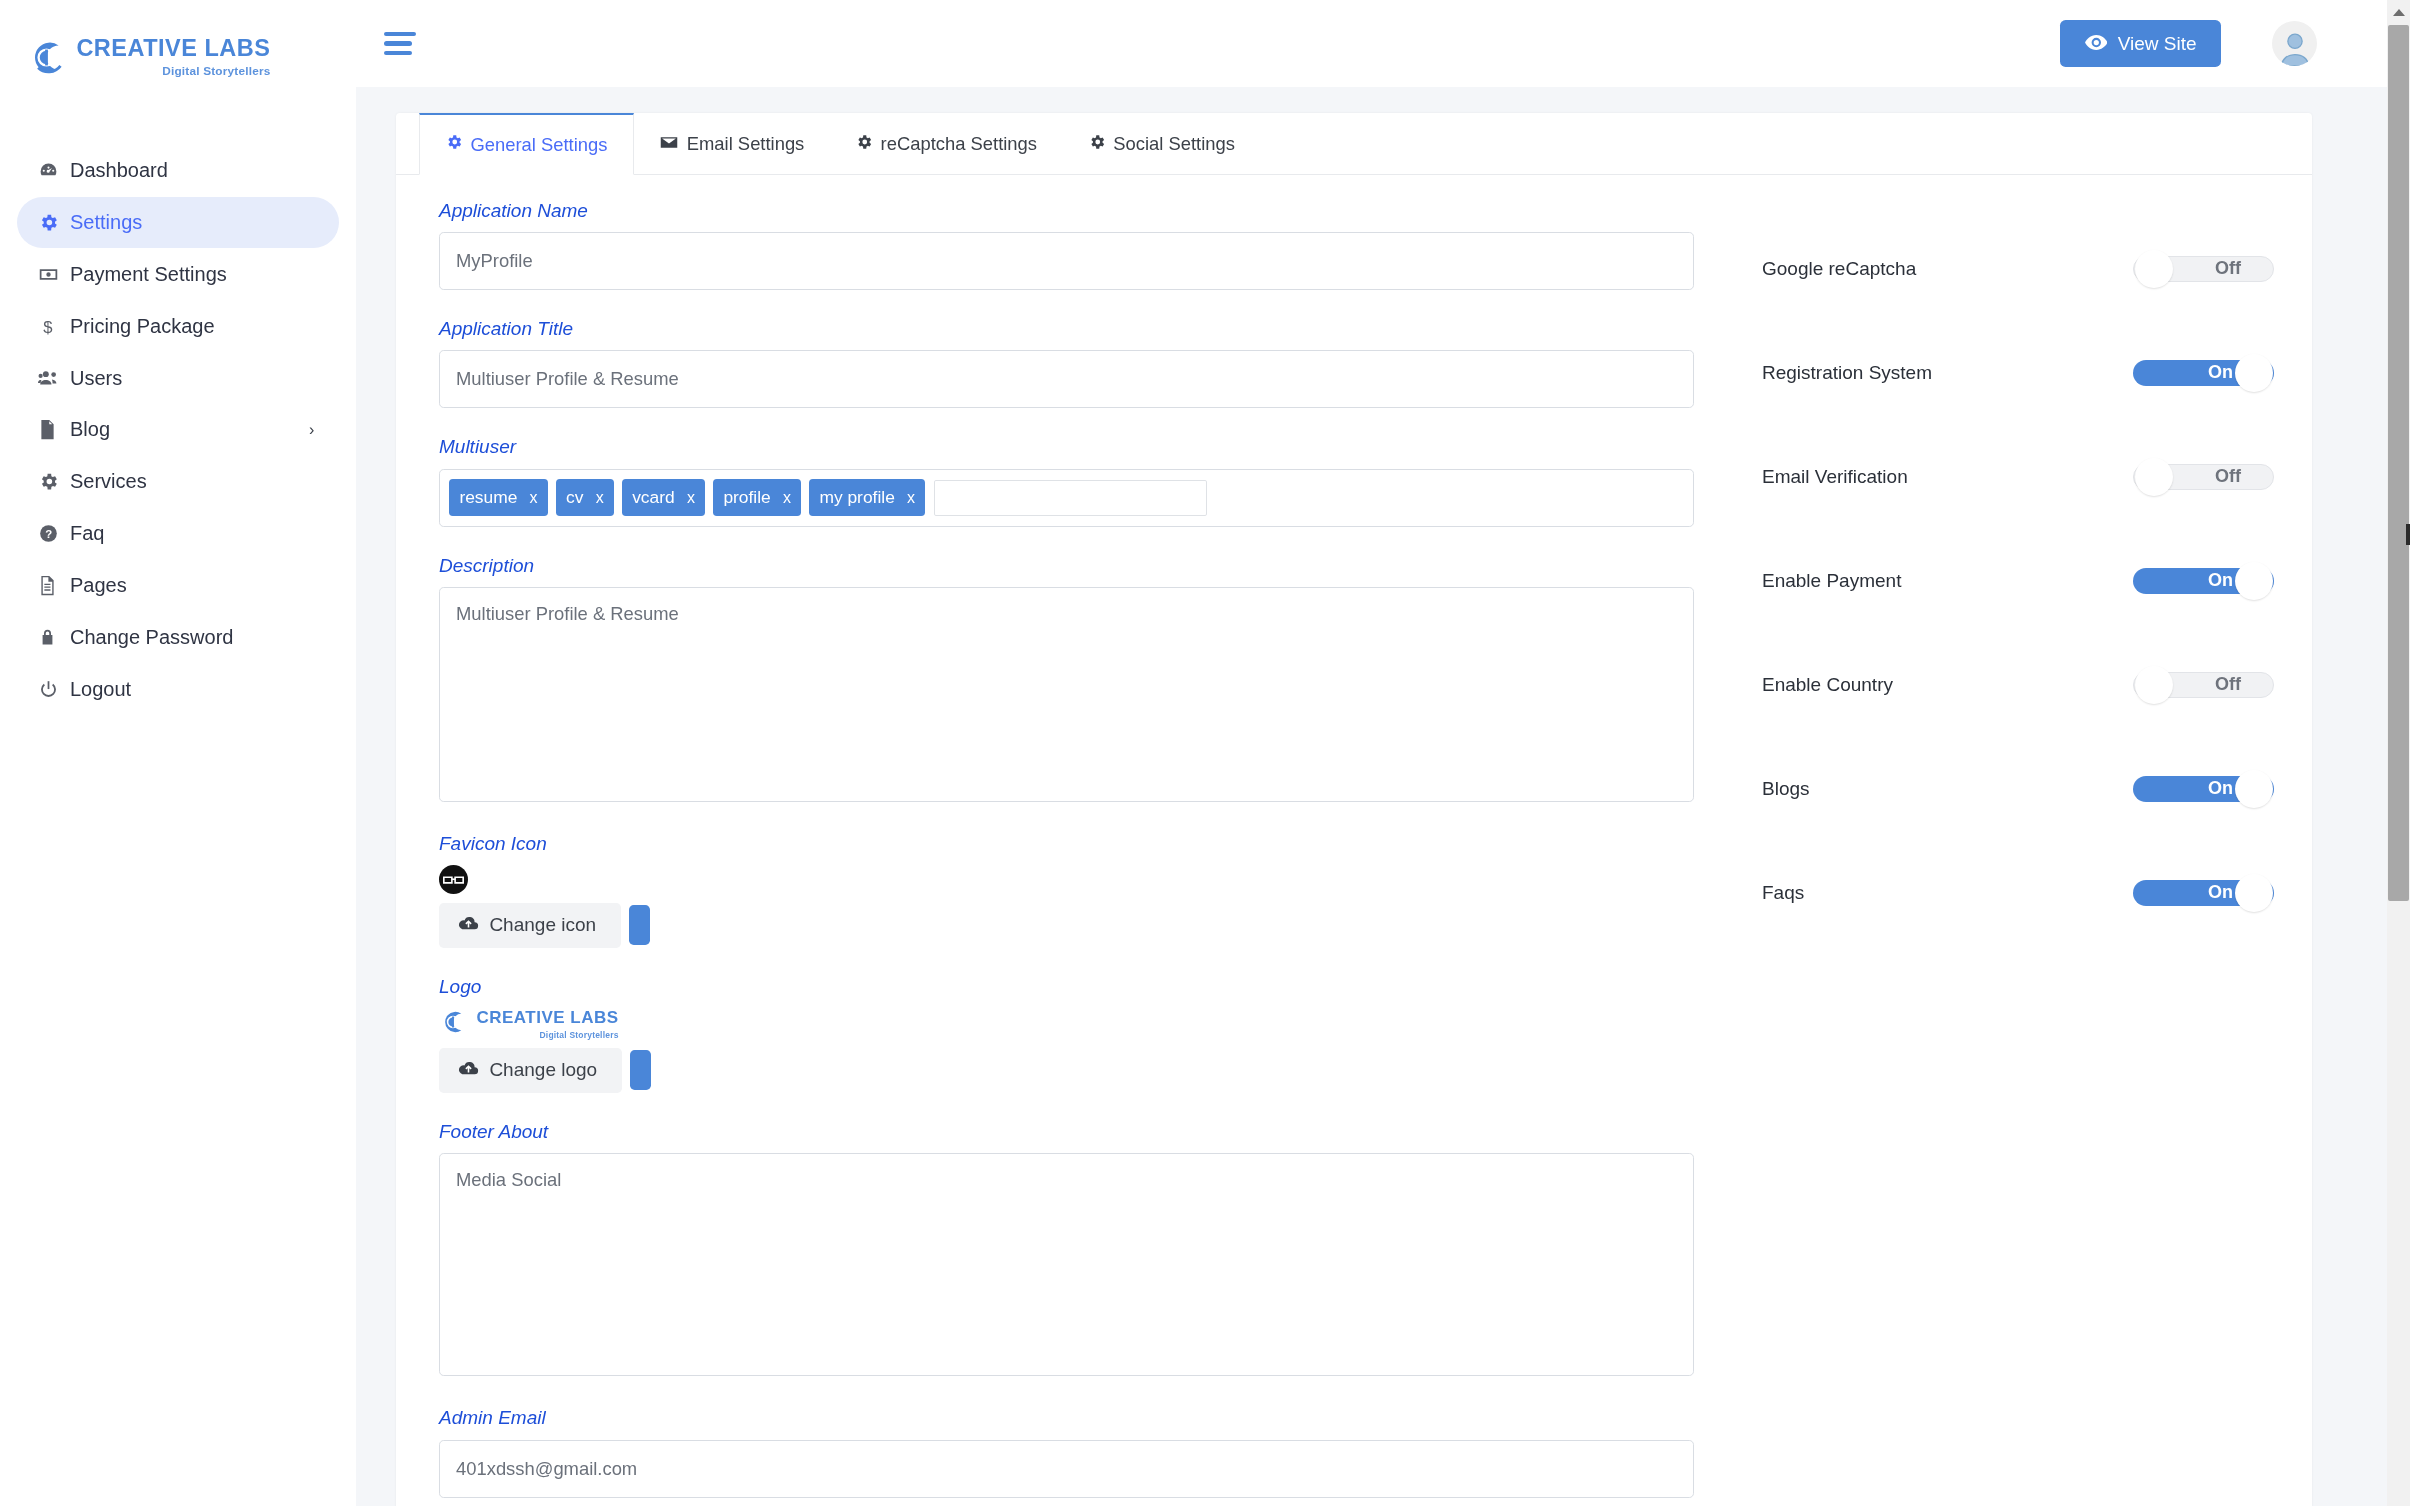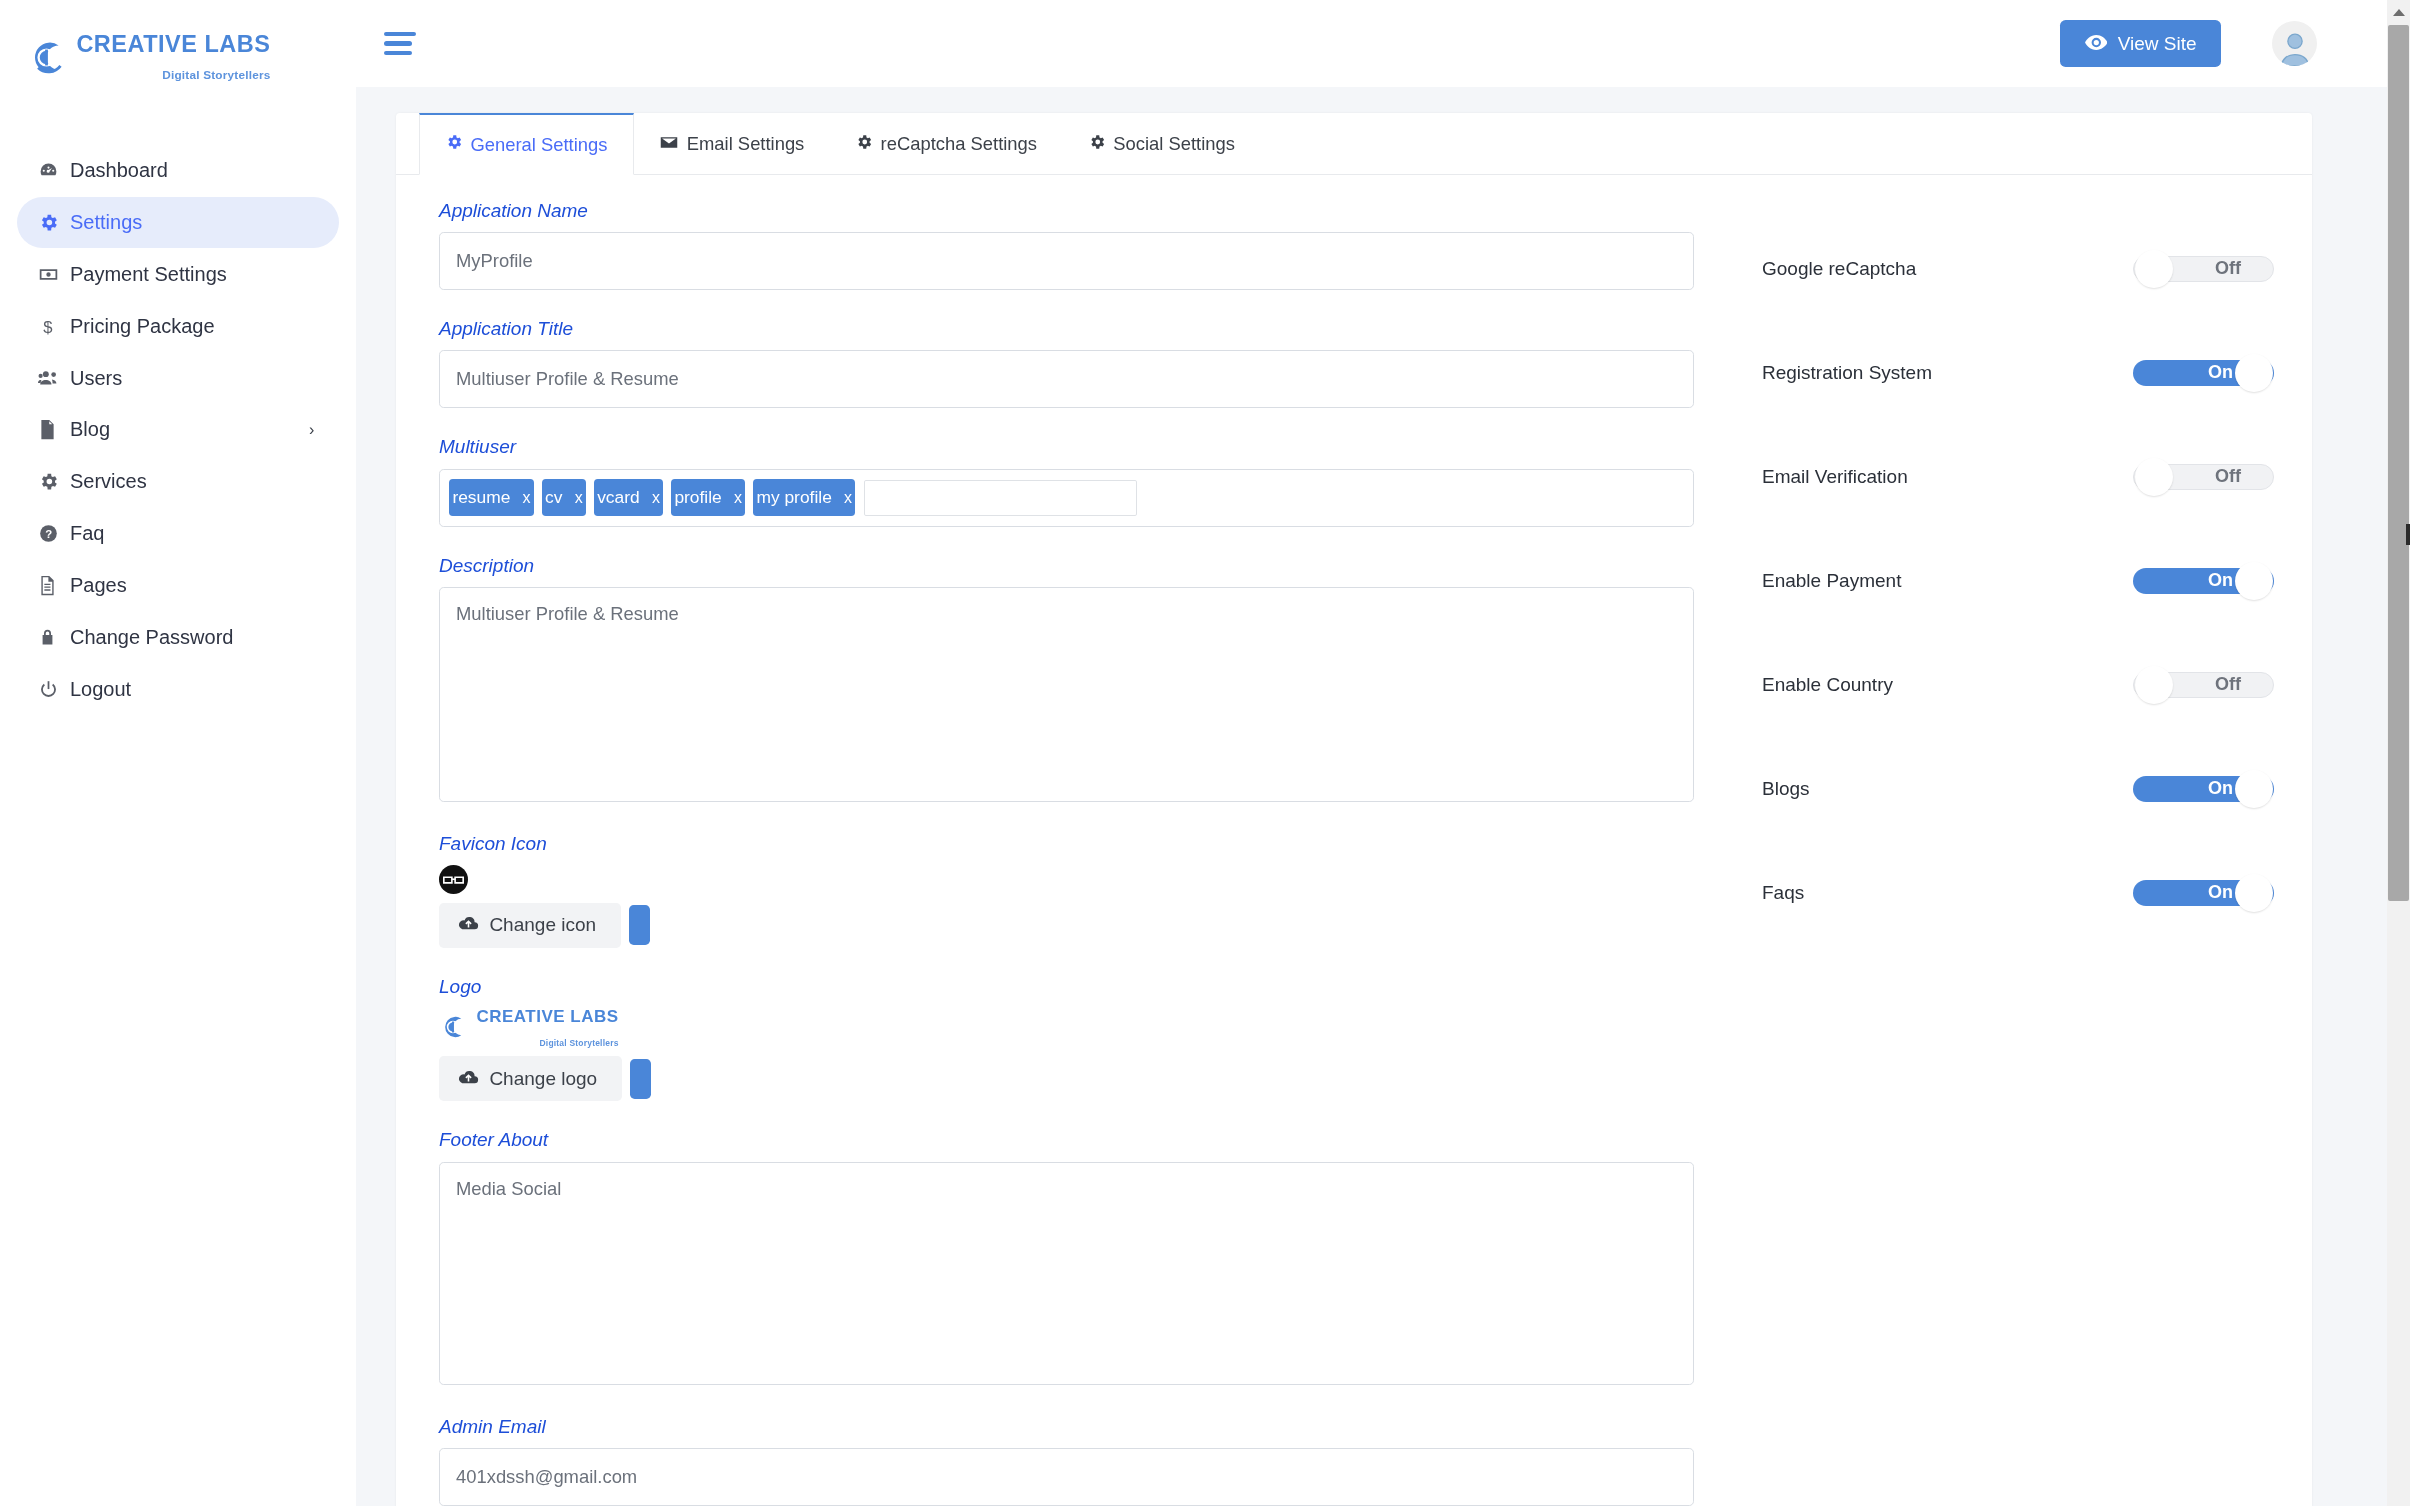--- a/index.html
+++ b/index.html
@@ -13,21 +13,21 @@
 
   
   .sidebar {
     width: 356px; height: 1507px; background: #ffffff;
     flex: 0 0 356px; position: relative; z-index: 5;
   }
   .brand { display: flex; align-items: center; padding: 28px 0 0 26px; height: 87px; }
   .brand-mark { width: 41px; height: 41px; flex: 0 0 41px; position: relative; }
   .brand-text { margin-left: 9.4px; line-height: 1; }
   .brand-title { font-size: 23.5px; font-weight: 700; color: #4a86d8; letter-spacing: 0.5px; }
-  .brand-sub { font-size: 11.8px; font-weight: 700; color: #5d93dd; letter-spacing: 0.2px; margin-top: 14px; text-align: right; }
+  .brand-sub { font-size: 11.8px; font-weight: 700; color: #5d93dd; letter-spacing: 0.2px; margin-top: 5px; text-align: right; }
 
   .nav { margin-top: 58px; padding: 0 17px; }
   .nav-item {
     display: flex; align-items: center; height: 51px;
     padding: 0 21px; border-radius: 25.4px; margin-bottom: 0.9px;
     color: #2f3443; font-size: 20px; cursor: pointer; position: relative;
   }
   .nav-item.active { background: #e6ecfb; color: #4a6cf7; }
   .nav-item.active .nav-ico svg { fill: #4a6cf7; }
   .nav-ico { width: 32px; flex: 0 0 32px; display: flex; align-items: center; }
@@ -92,21 +92,21 @@
     resize: none; line-height: 1.4;
   }
   .ftextarea.tall { height: 223px; }
 
   .tagbox {
     border: 0.9px solid #d9dde3; border-radius: 4.7px; min-height: 58px;
     display: flex; align-items: center; padding: 7.5px 9.4px; gap: 8.5px; flex-wrap: wrap;
   }
   .tag {
     background: #4a86d8; color: #fff; border-radius: 3.8px; height: 37px;
-    display: flex; align-items: center; padding: 0 3px; font-size: 17.4px; gap: 12.2px;
+    display: flex; align-items: center; padding: 0 10px; font-size: 17.4px; gap: 12.2px;
     cursor: pointer;
   }
   .tag .x { font-size: 16px; }
   .taginput {
     flex: 0 0 273px; height: 36px; border: 0.9px solid #dfe2e6; border-radius: 1.9px;
     background: #fff; font-family: inherit; font-size: 17px; padding: 0 7.5px; color: #555;
   }
 
   .upload-row { display: flex; align-items: center; gap: 8.5px; margin-top: 8.5px; }
   .btn-upload {

